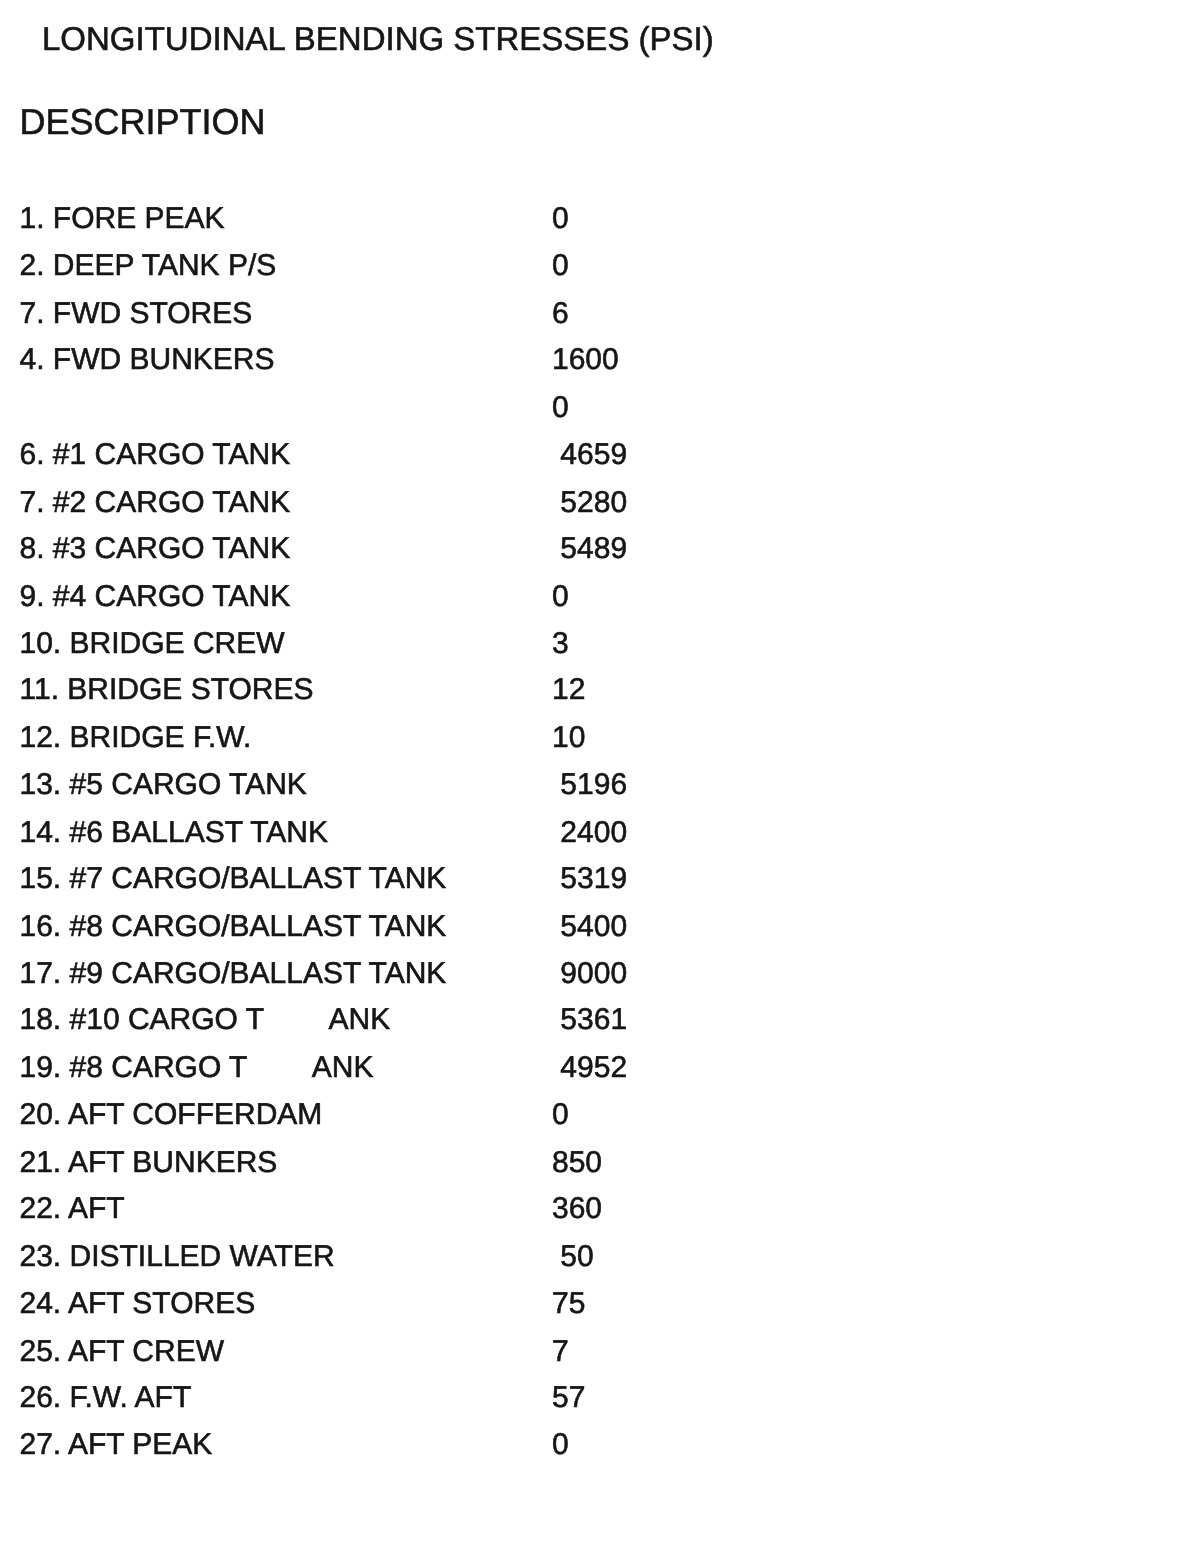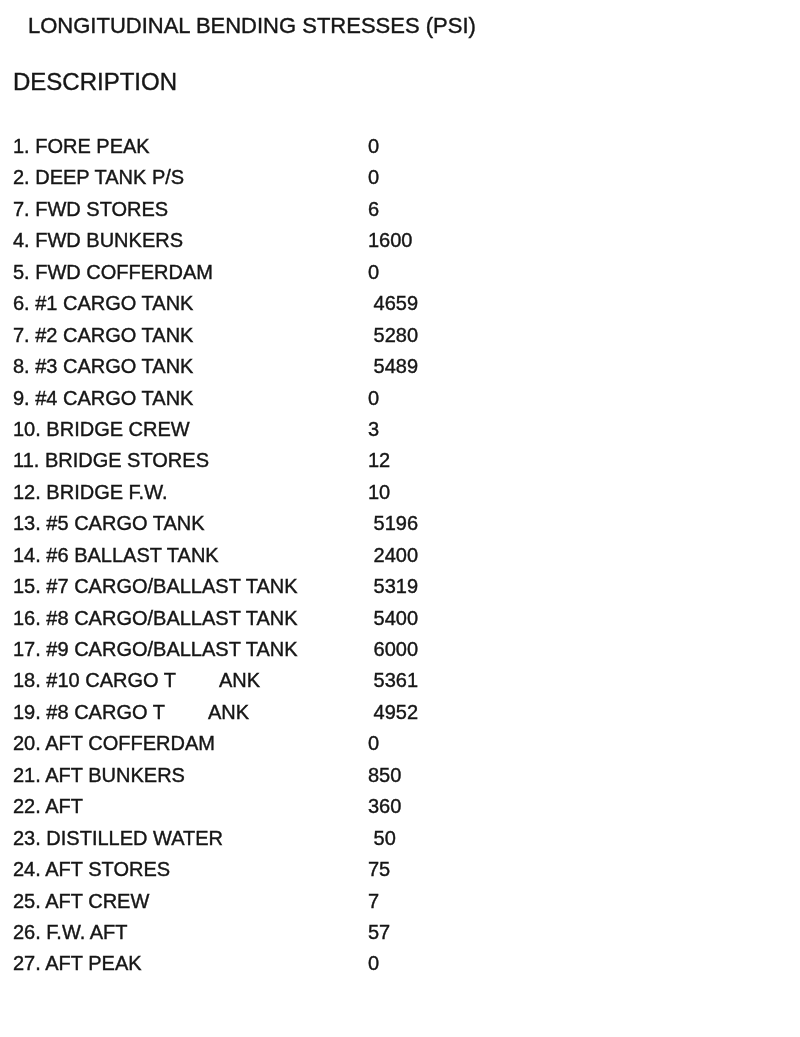--- a/index.html
+++ b/index.html
@@ -83,21 +83,20 @@
     <span class="row-label">7. FWD STORES</span>
     <span class="row-value">6</span>
   </div>
 
   <div class="stress-row">
     <span class="row-label">4. FWD BUNKERS</span>
     <span class="row-value">1600</span>
   </div>
 
   <div class="stress-row">
-    <span class="row-label">5. FWD COFFERDAM</span>
     <span class="row-value">0</span>
   </div>
 
   <div class="stress-row">
     <span class="row-label">6. #1 CARGO TANK</span>
     <span class="row-value"> 4659</span>
   </div>
 
   <div class="stress-row">
     <span class="row-label">7. #2 CARGO TANK</span>
@@ -144,21 +143,21 @@
     <span class="row-value"> 5319</span>
   </div>
 
   <div class="stress-row">
     <span class="row-label">16. #8 CARGO/BALLAST TANK</span>
     <span class="row-value"> 5400</span>
   </div>
 
   <div class="stress-row">
     <span class="row-label">17. #9 CARGO/BALLAST TANK</span>
-    <span class="row-value"> 6000</span>
+    <span class="row-value"> 9000</span>
   </div>
 
   <div class="stress-row">
     <span class="row-label">18. #10 CARGO T        ANK</span>
     <span class="row-value"> 5361</span>
   </div>
 
   <div class="stress-row">
     <span class="row-label">19. #8 CARGO T        ANK</span>
     <span class="row-value"> 4952</span>

